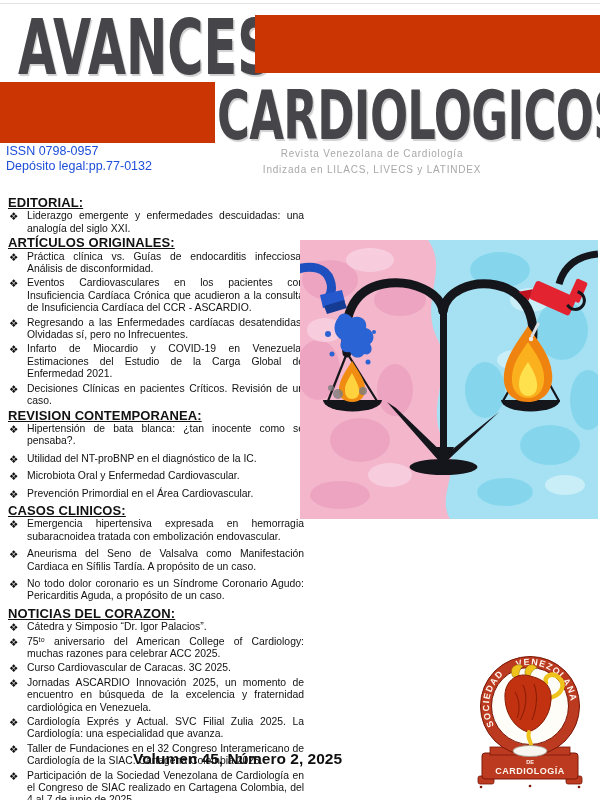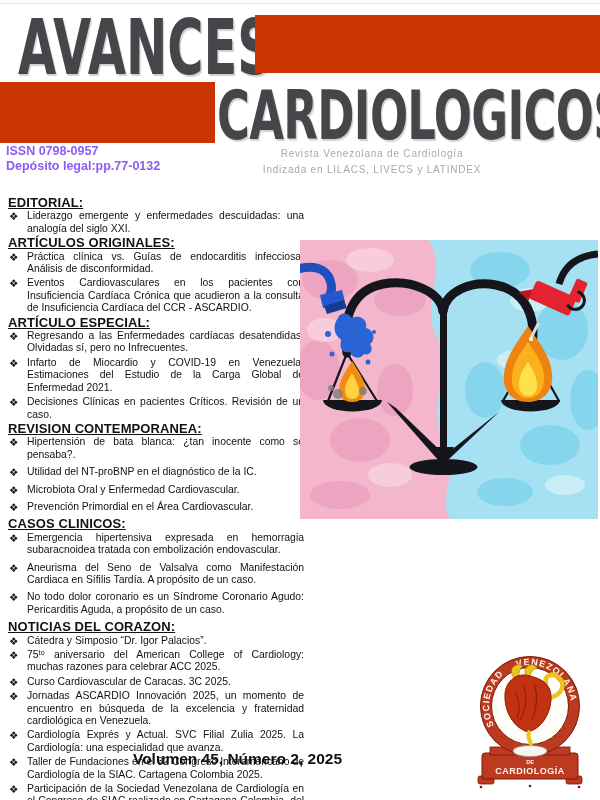--- a/index.html
+++ b/index.html
@@ -9,21 +9,21 @@
 
   
   .title{position:absolute;color:#46464a;font-family:"DejaVu Sans",sans-serif;font-weight:bold;
          line-height:1;white-space:nowrap;transform-origin:left top;
          text-shadow:2px 2px 1px rgba(70,70,70,.25);}
   #title-avances{left:18px;top:10px;font-size:76px;transform:scaleX(.65);}
   #title-cardio{left:217px;top:82px;font-size:68px;transform:scaleX(.66);letter-spacing:-1px;}
   .orange-block{position:absolute;background:#cb3503;}
   #block-top{left:255px;top:15px;width:345px;height:58px;}
   #block-mid{left:0;top:82px;width:215px;height:61px;}
-  #issn-block{position:absolute;left:6px;top:144px;font-size:12.5px;font-weight:bold;color:#8b5cf6;line-height:15px;}
+  #issn-block{position:absolute;left:6px;top:144px;font-size:12.5px;font-weight:normal;color:#1d4ed8;line-height:15px;}
   #subtitle-block{position:absolute;left:222px;top:146px;width:300px;text-align:center;
                   color:#a8a8a8;font-size:10px;letter-spacing:.8px;line-height:16px;}
 
   
   #toc{position:absolute;left:8px;top:196px;width:296px;font-size:10.4px;line-height:12.4px;color:#111;}
   .toc-heading{font-weight:bold;text-decoration:underline;font-size:13px;margin:1px 0;letter-spacing:.1px;}
   .toc-item{position:relative;padding-left:19px;text-align:justify;margin-bottom:2px;}
   .toc-section.spaced .toc-item{margin-bottom:5px;}
   .bullet{position:absolute;left:1px;top:0;font-size:10.5px;font-family:"DejaVu Sans",sans-serif;}
 
@@ -60,21 +60,20 @@
       <div class="toc-section">
         <div class="toc-heading">EDITORIAL:</div>
         <div class="toc-item"><span class="bullet">❖</span><span>Liderazgo emergente y enfermedades descuidadas: una analogía del siglo XXI.</span></div>
       </div>
       <div class="toc-section">
         <div class="toc-heading">ARTÍCULOS ORIGINALES:</div>
         <div class="toc-item"><span class="bullet">❖</span><span>Práctica clínica vs. Guías de endocarditis infecciosa: Análisis de disconformidad.</span></div>
         <div class="toc-item"><span class="bullet">❖</span><span>Eventos Cardiovasculares en los pacientes con Insuficiencia Cardíaca Crónica que acudieron a la consulta de Insuficiencia Cardíaca del CCR - ASCARDIO.</span></div>
       </div>
       <div class="toc-section">
-        <div class="toc-heading">ARTÍCULO ESPECIAL:</div>
         <div class="toc-item"><span class="bullet">❖</span><span>Regresando a las Enfermedades cardíacas desatendidas. Olvidadas sí, pero no Infrecuentes.</span></div>
         <div class="toc-item"><span class="bullet">❖</span><span>Infarto de Miocardio y COVID-19 en Venezuela. Estimaciones del Estudio de la Carga Global de Enfermedad 2021.</span></div>
       </div>
       <div class="toc-section">
         <div class="toc-item"><span class="bullet">❖</span><span>Decisiones Clínicas en pacientes Críticos. Revisión de un caso.</span></div>
       </div>
       <div class="toc-section spaced">
         <div class="toc-heading">REVISION CONTEMPORANEA:</div>
         <div class="toc-item"><span class="bullet">❖</span><span>Hipertensión de bata blanca: ¿tan inocente como se pensaba?.</span></div>
         <div class="toc-item"><span class="bullet">❖</span><span>Utilidad del NT-proBNP en el diagnóstico de la IC.</span></div>

